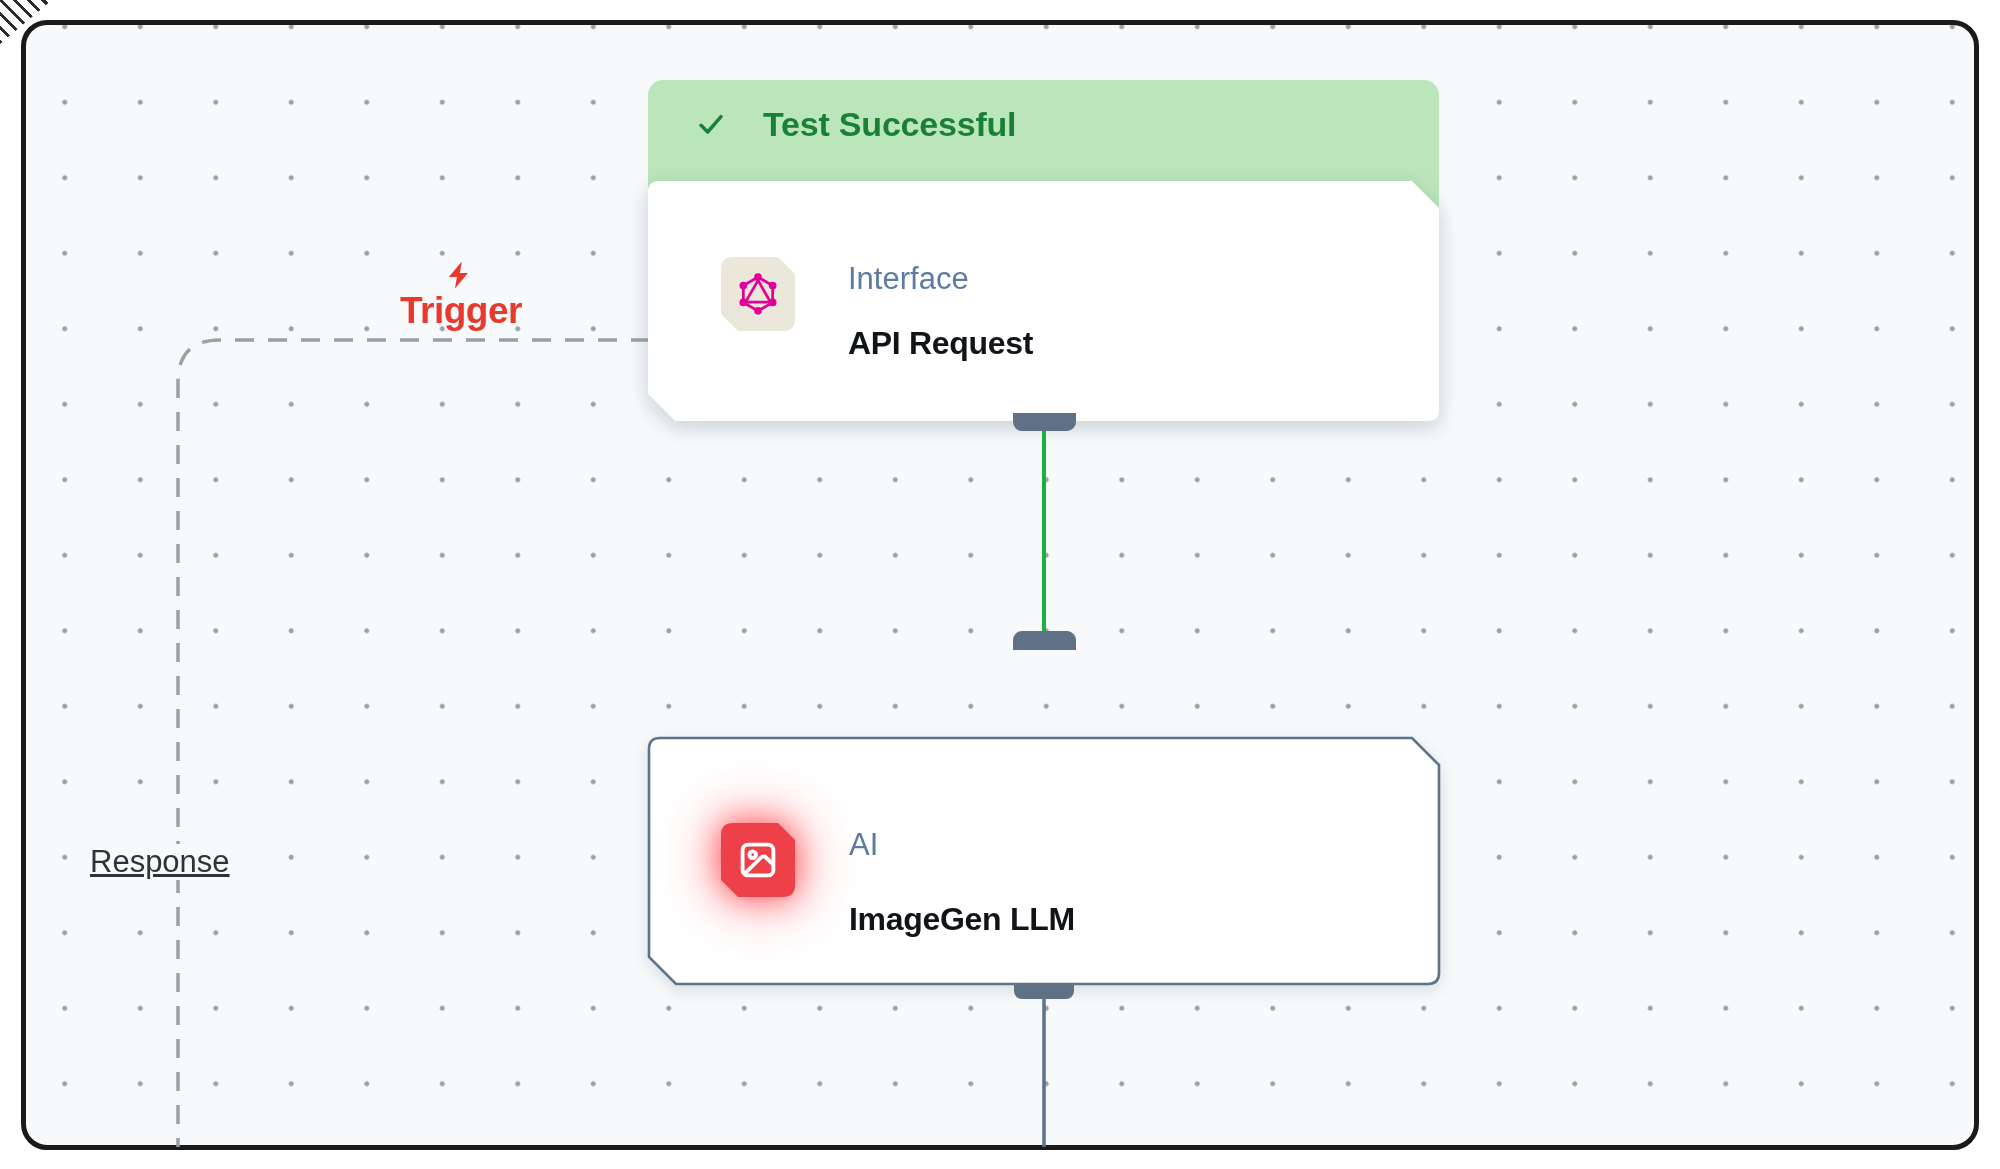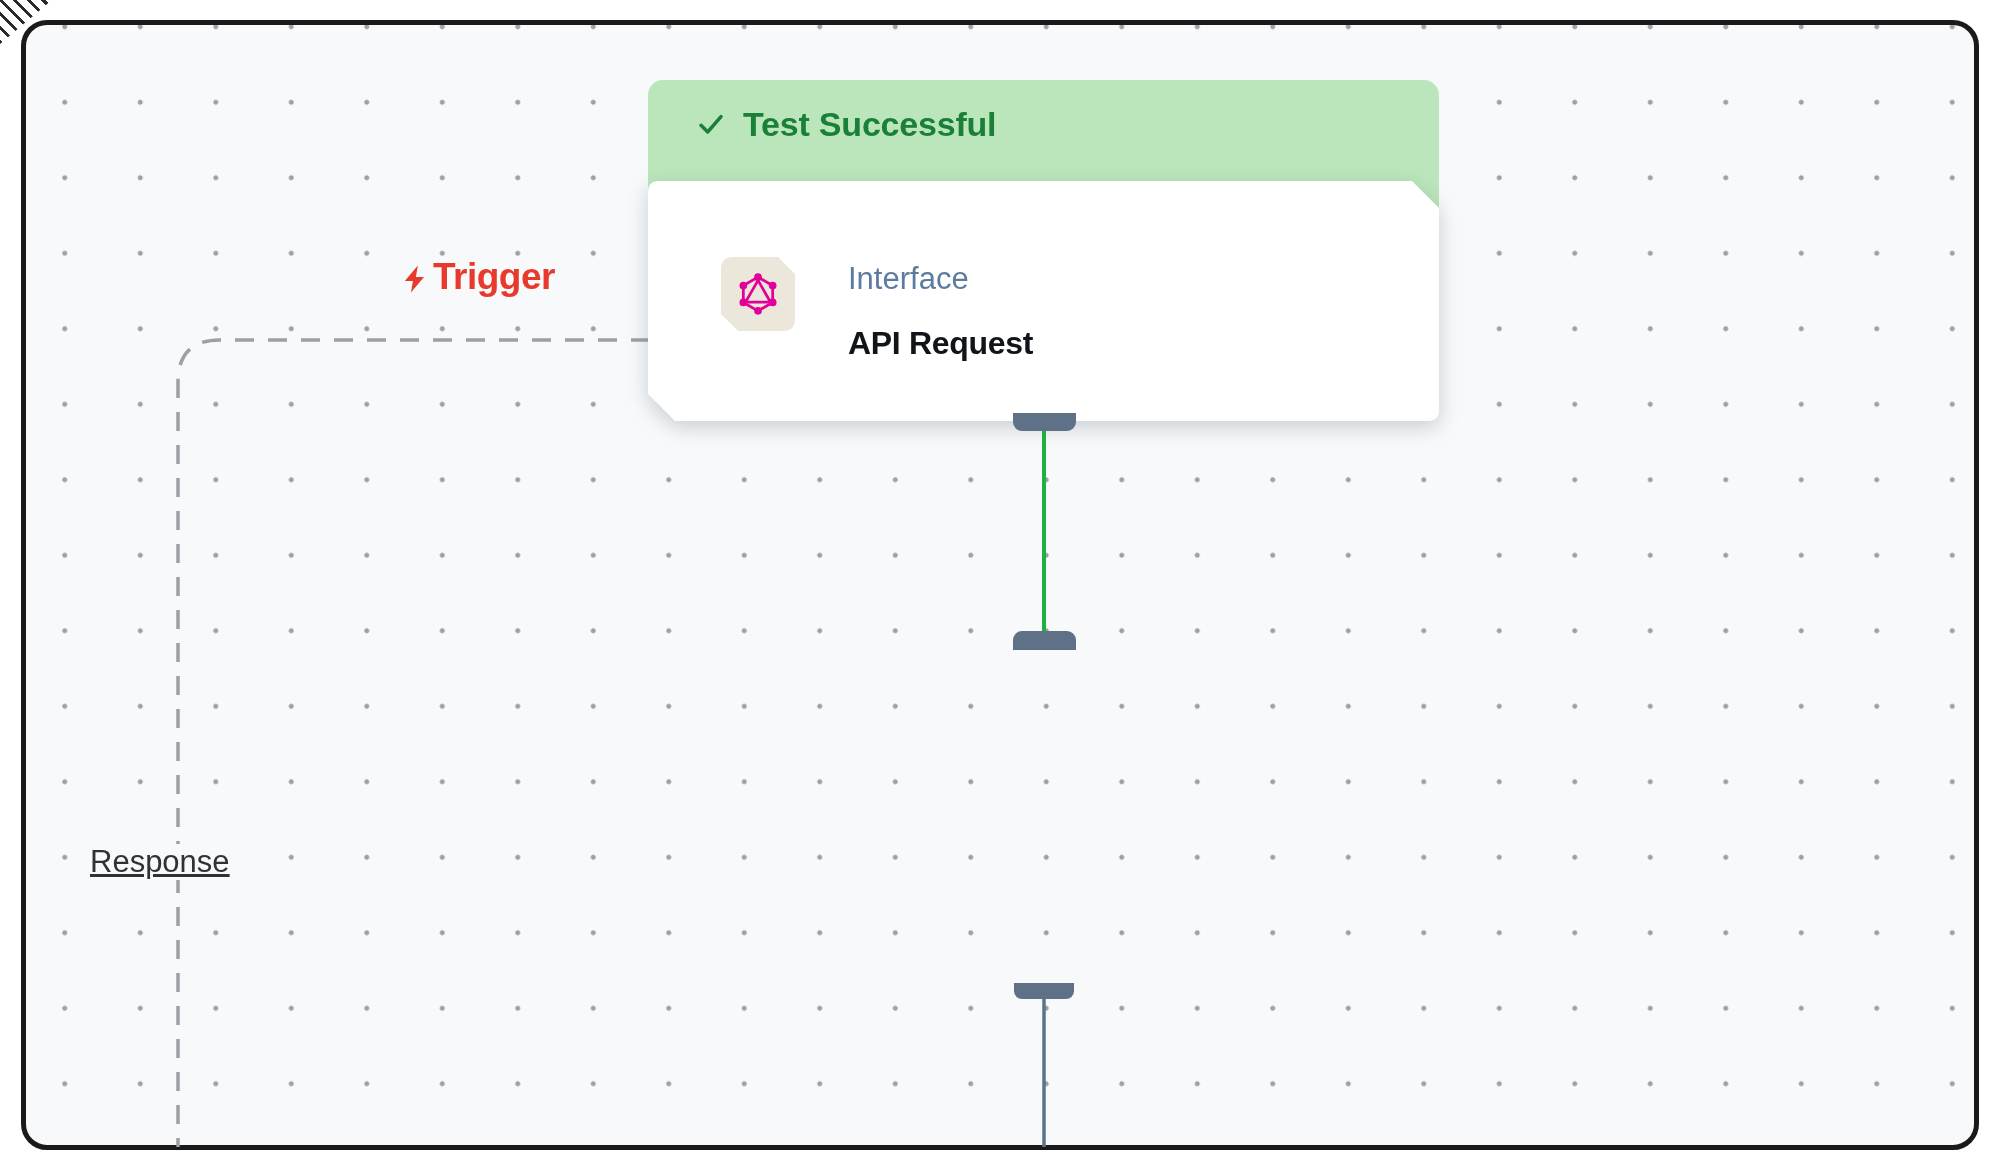--- a/index.html
+++ b/index.html
@@ -24,30 +24,30 @@
     border:5px solid var(--frame_border);border-radius:26px;
     background-color:var(--canvas_bg);
     background-image:radial-gradient(circle,var(--dot) 2.2px,rgba(0,0,0,0) 2.8px);
     background-size:75.5px 75.5px;background-position:1px -36px;}
 
   .edges{position:absolute;left:0;top:0;width:2000px;height:1169px;pointer-events:none;}
 
   .edge-label{position:absolute;background:var(--canvas_bg);padding:0 10px;}
   .response-label{left:80px;top:844px;font-size:31px;color:var(--response_text);line-height:36px;text-decoration:underline;}
   .trigger-label{left:390px;top:256px;display:flex;align-items:center;background:transparent;
-    color:var(--trigger_red);font-size:37px;font-weight:700;line-height:42px;letter-spacing:-0.5px;}
+    color:var(--trigger_red);font-size:37px;font-weight:700;line-height:42px;letter-spacing:-0.5px;flex-direction:column;}
   .trigger-label .bolt{width:32px;height:32px;display:inline-block;margin-right:1px;margin-top:2px;}
 
   
   .banner{position:absolute;width:791px;border-radius:15px 15px 0 0;}
   .banner .banner-row{display:flex;align-items:center;padding-left:47px;}
   .banner .bicon{width:32px;height:32px;margin-right:16px;flex:0 0 auto;}
   .banner .btext{font-size:34px;font-weight:700;letter-spacing:-0.2px;}
   .banner-success{left:648px;top:80px;height:130px;background:var(--success_bg);}
-  .banner-success .banner-row{height:88px;}
+  .banner-success .banner-row{height:88px;gap:20px;}
   .banner-success .btext{color:var(--success_text);}
   .banner-warning{left:648px;top:650px;height:130px;background:var(--warning_bg);}
   .banner-warning .banner-row{height:87px;}
   .banner-warning .btext{color:var(--warning_text);}
 
   
   .card{position:absolute;}
   .card svg.shell{position:absolute;left:0;top:0;overflow:visible;}
   .card-api{left:648px;top:181px;width:791px;height:240px;}
   .card-api svg.shell{filter:drop-shadow(0 6px 10px rgba(90,105,125,.30));}
@@ -135,16 +135,35 @@
     <div class="texts">
       <div class="category">Interface</div>
       <div class="title">API Request</div>
     </div>
   </div>
 
   <div class="handle handle-src-api"></div>
   <div class="handle handle-tgt-ai"></div>
 
 
+  <div class="card card-ai">
+    <svg class="shell" width="790" height="246" viewBox="0 0 790 246">
+      <path d="M11 0 H763 L790 27 V235 Q790 246 779 246 H27 L0 219 V11 Q0 0 11 0 Z" fill="var(--card_bg)" stroke="var(--card_border)" stroke-width="2.6"></path>
+    </svg>
+    <div class="node-icon icon-ai">
+      <svg class="bg" width="74" height="74" viewBox="0 0 74 74">
+        <path d="M12 0 H57 L74 17 V62 Q74 74 62 74 H17 L0 57 V12 Q0 0 12 0 Z" fill="var(--icon_red)"></path>
+      </svg>
+      <svg class="glyph" viewBox="0 0 24 24" fill="none" stroke="#ffffff" stroke-width="2.1" stroke-linecap="round" stroke-linejoin="round">
+        <rect x="3.6" y="3.6" width="16.8" height="16.8" rx="3"></rect>
+        <circle cx="9.1" cy="9.1" r="1.8"></circle>
+        <path d="M20.2 14.4 16.2 10.5 a1.7 1.7 0 0 0 -2.4 0 L5 19.2"></path>
+      </svg>
+    </div>
+    <div class="texts">
+      <div class="category">AI</div>
+      <div class="title">ImageGen LLM</div>
+    </div>
+  </div>
 
   <div class="handle handle-src-ai"></div>
 
 </div>
 
 </body></html>

